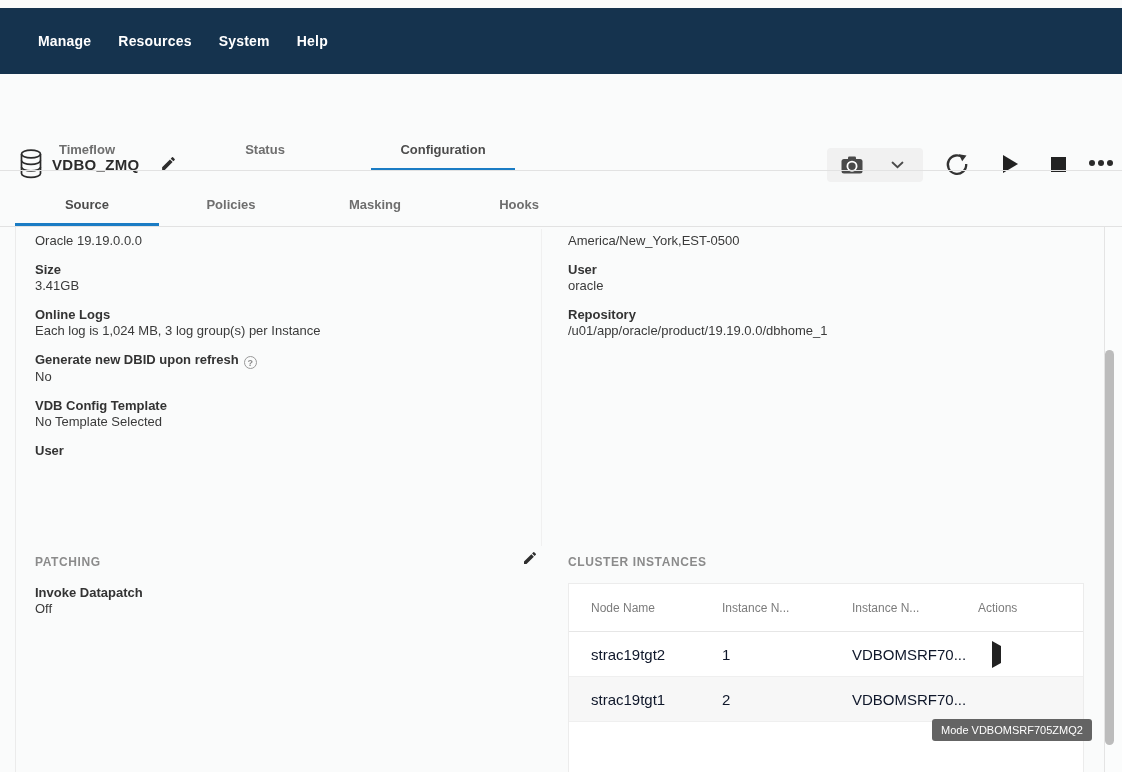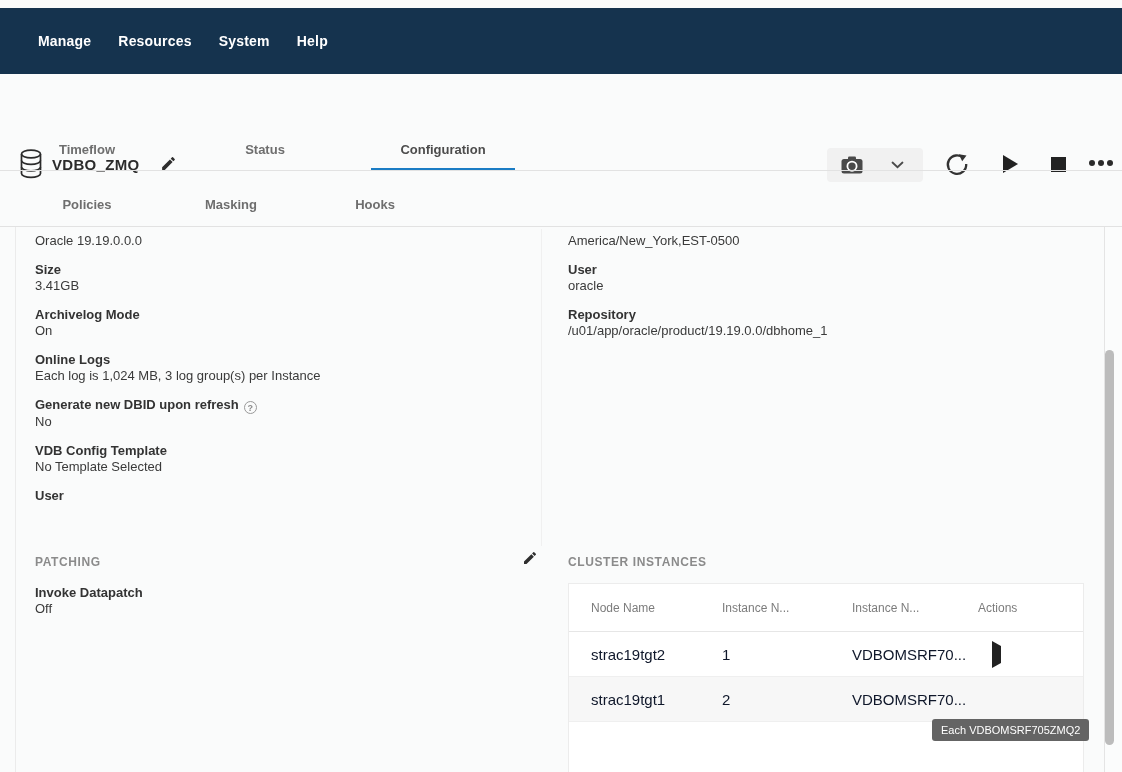--- a/index.html
+++ b/index.html
@@ -183,40 +183,37 @@
   </div>
 
   <div class="tabs" id="tabs-main">
     <div class="tab">Timeflow</div>
     <div class="tab">Status</div>
     <div class="tab active">Configuration</div>
   </div>
   <div class="hdiv" id="div-tabs"></div>
 
   <div class="tabs" id="tabs-sub">
+    <div class="tab active">Source</div>
     <div class="tab">Policies</div>
     <div class="tab">Masking</div>
     <div class="tab">Hooks</div>
   </div>
   <div class="hdiv" id="div-subtabs"></div>
 
   <div class="pane-left-border"></div>
   <div class="col-divider"></div>
 
   <div class="col" id="col-left">
     <div class="field">
       <div class="val">Oracle 19.19.0.0.0</div>
     </div>
     <div class="field">
       <div class="lbl">Size</div>
       <div class="val">3.41GB</div>
-    </div>
-    <div class="field">
-      <div class="lbl">Archivelog Mode</div>
-      <div class="val">On</div>
     </div>
     <div class="field">
       <div class="lbl">Online Logs</div>
       <div class="val">Each log is 1,024 MB, 3 log group(s) per Instance</div>
     </div>
     <div class="field">
       <div class="lbl">
         <span>Generate new DBID upon refresh</span><span class="help-badge">?</span>
       </div>
       <div class="val">No</div>
@@ -273,18 +270,18 @@
     </div>
     <div class="trow body hovered">
       <div class="td">strac19tgt1</div>
       <div class="td">2</div>
       <div class="td">VDBOMSRF70...</div>
       <div class="td">
         <span class="action-stop"></span>
       </div>
     </div>
   </div>
-  <div class="tooltip">Each VDBOMSRF705ZMQ2</div>
+  <div class="tooltip">Mode VDBOMSRF705ZMQ2</div>
 
   <div class="scroll-track"></div>
   <div class="scroll-thumb"></div>
 
 </div>
 
 </body></html>

